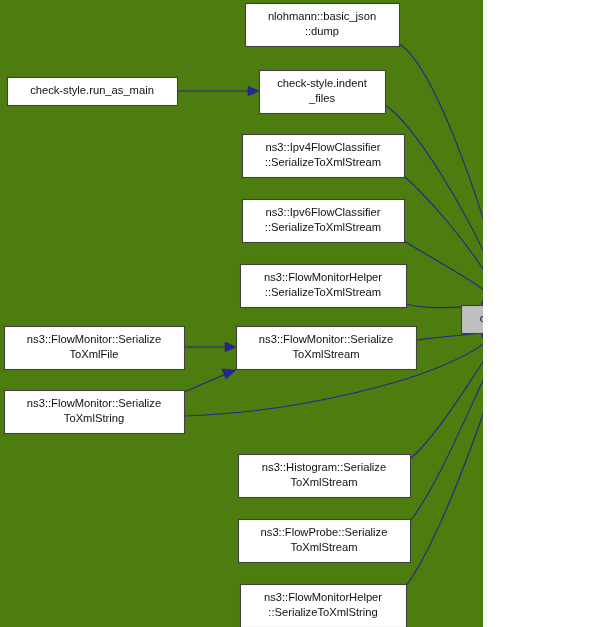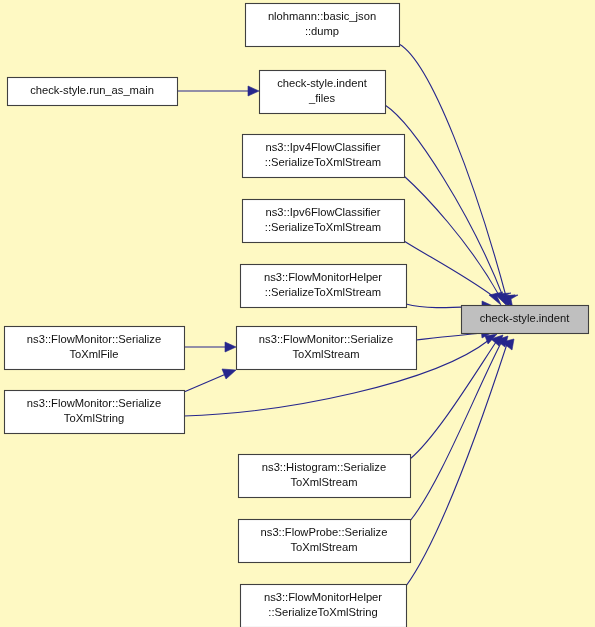--- a/index.html
+++ b/index.html
@@ -2,23 +2,23 @@
 <html><head>
 <meta charset="utf-8">
 <style>
   html, body {
     margin: 0;
     padding: 0;
     background: #ffffff;
   }
   #graph-root {
     position: relative;
-    width: 595px;
+    width: 483px;
     height: 627px;
-    background: #fef9c3;
+    background: #4d7c0f;
     font-family: "Liberation Sans", "DejaVu Sans", sans-serif;
     overflow: hidden;
   }
   svg.graph-canvas {
     position: absolute;
     top: 0;
     left: 0;
     width: 595px;
     height: 627px;
     display: block;

